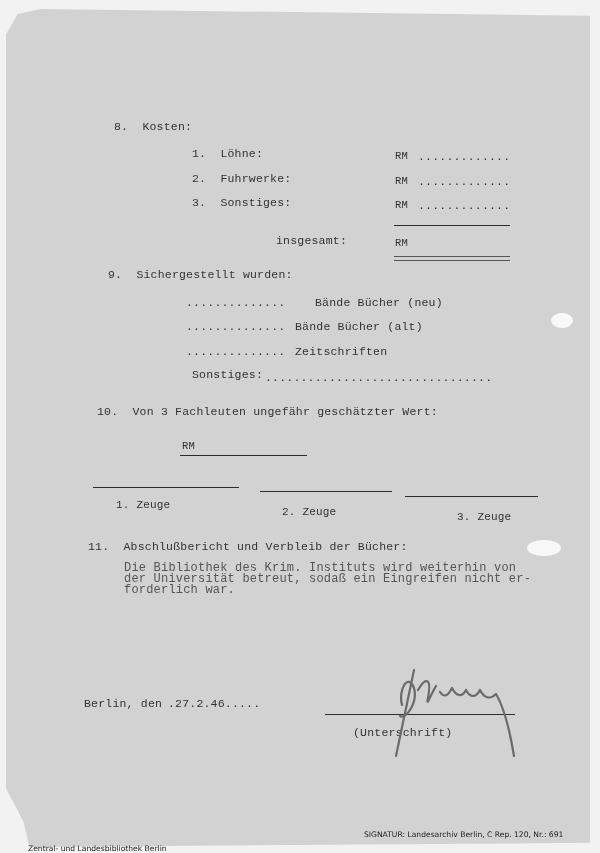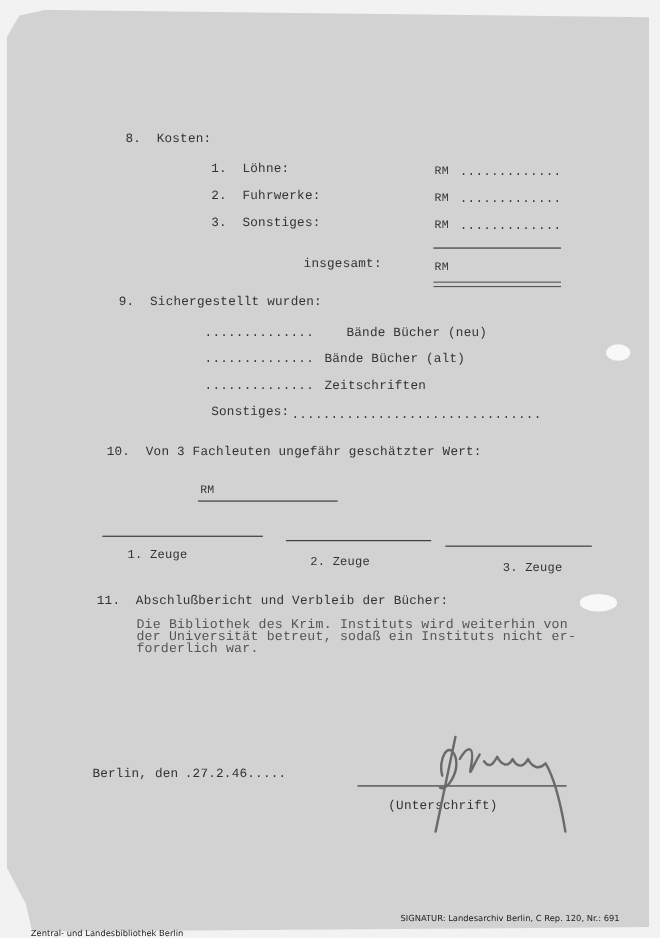--- a/index.html
+++ b/index.html
@@ -68,21 +68,21 @@
 
 <div class="line" style="left:93px;top:487px;width:146px;"></div>
 <div class="line" style="left:260px;top:491px;width:132px;"></div>
 <div class="line" style="left:405px;top:496px;width:133px;"></div>
 <div class="t typed" style="left:116px;top:499px;font-size:11px;">1. Zeuge</div>
 <div class="t typed" style="left:282px;top:506px;font-size:11px;">2. Zeuge</div>
 <div class="t typed" style="left:433px;top:511px;font-size:11px;margin-left:24px;">3. Zeuge</div>
 
 <div class="t typed" style="left:88px;top:540px;">11.  Abschlußbericht und Verbleib der Bücher:</div>
 <div class="t faded" style="left:124px;top:561px;">Die Bibliothek des Krim. Instituts wird weiterhin von</div>
-<div class="t faded" style="left:124px;top:572px;">der Universität betreut, sodaß ein Instituts nicht er-</div>
+<div class="t faded" style="left:124px;top:572px;">der Universität betreut, sodaß ein Eingreifen nicht er-</div>
 <div class="t faded" style="left:124px;top:583px;">forderlich war.</div>
 
 <div class="t typed" style="left:84px;top:697px;">Berlin, den</div>
 <div class="t typed" style="left:168px;top:697px;">.27.2.46.....</div>
 <div class="line" style="left:325px;top:714px;width:190px;"></div>
 <div class="t typed" style="left:353px;top:726px;">(Unterschrift)</div>
 
 <svg class="sig" width="200" height="110" style="left:370px;top:650px;" viewBox="0 0 200 110">
   <path d="M32 55 C28 40 38 22 44 38 C48 52 36 70 30 66 M44 20 L26 106 M48 40 C55 28 62 26 58 48 C56 58 60 46 66 36 M70 42 C74 48 78 46 82 38 C86 46 92 48 96 40 C100 48 106 48 110 40 C114 48 120 50 126 44 C132 54 138 70 144 106" fill="none" stroke="#6a6a6a" stroke-width="2.2" stroke-linecap="round" stroke-linejoin="round"></path>
 </svg>

